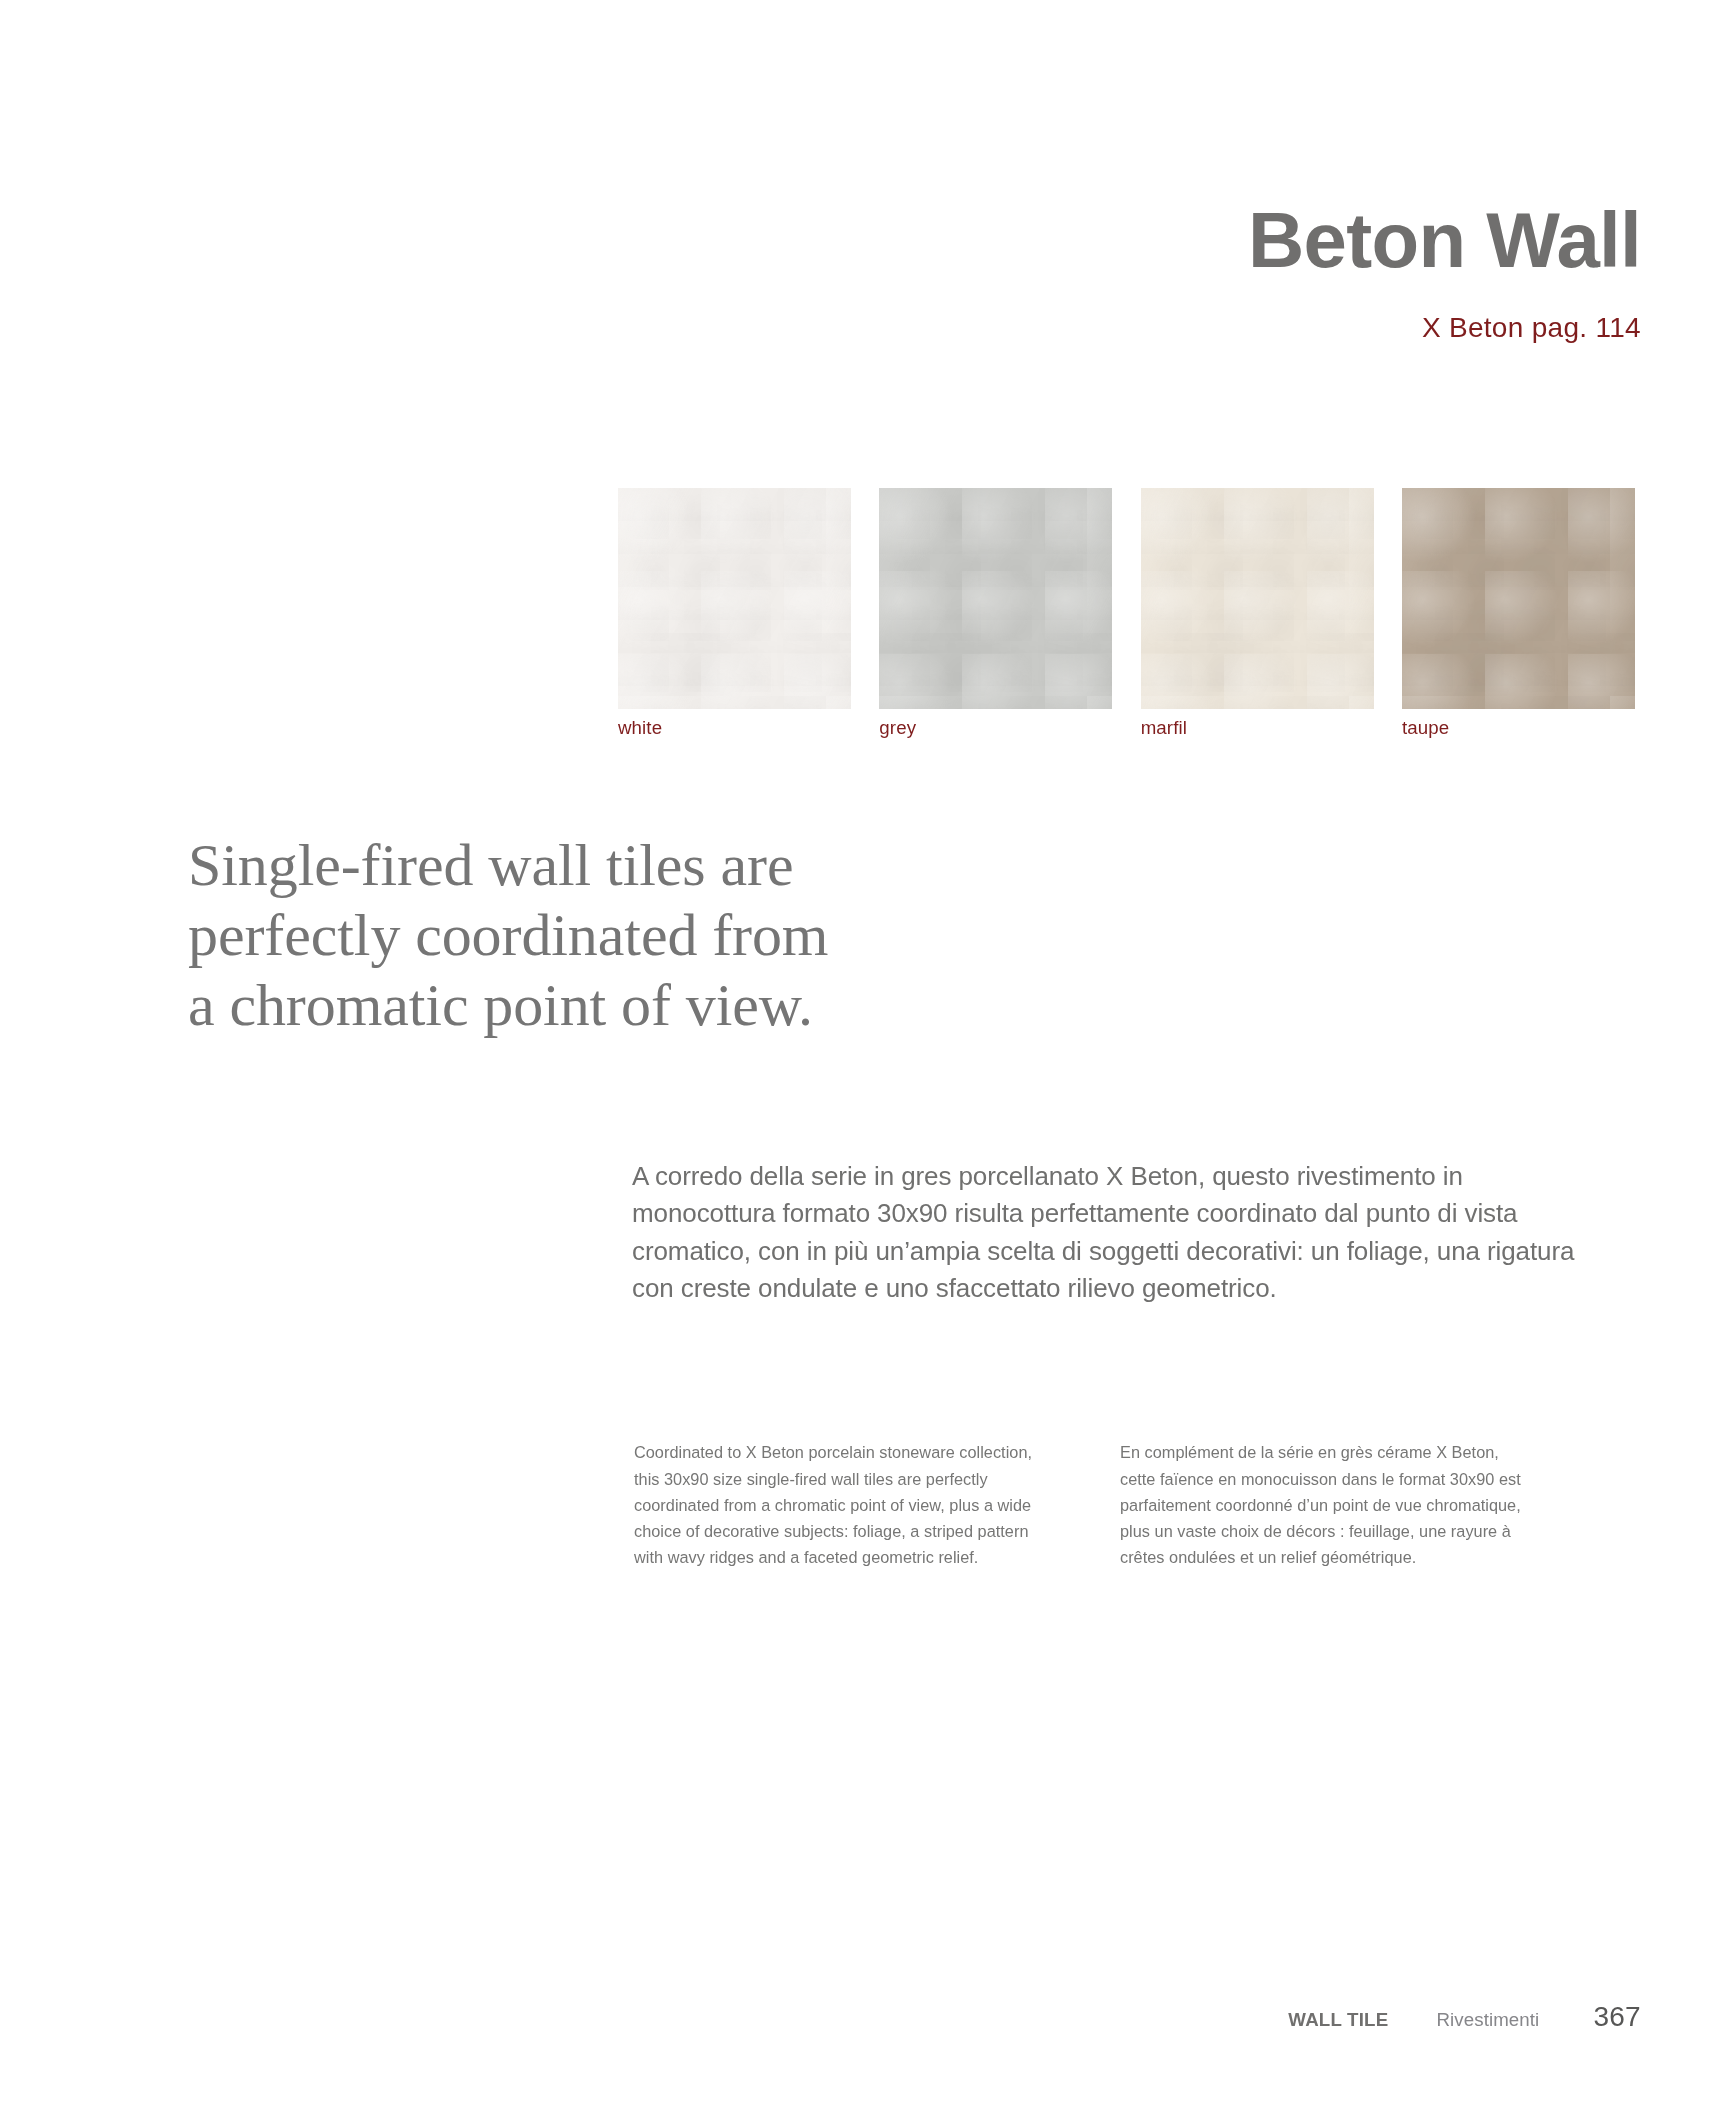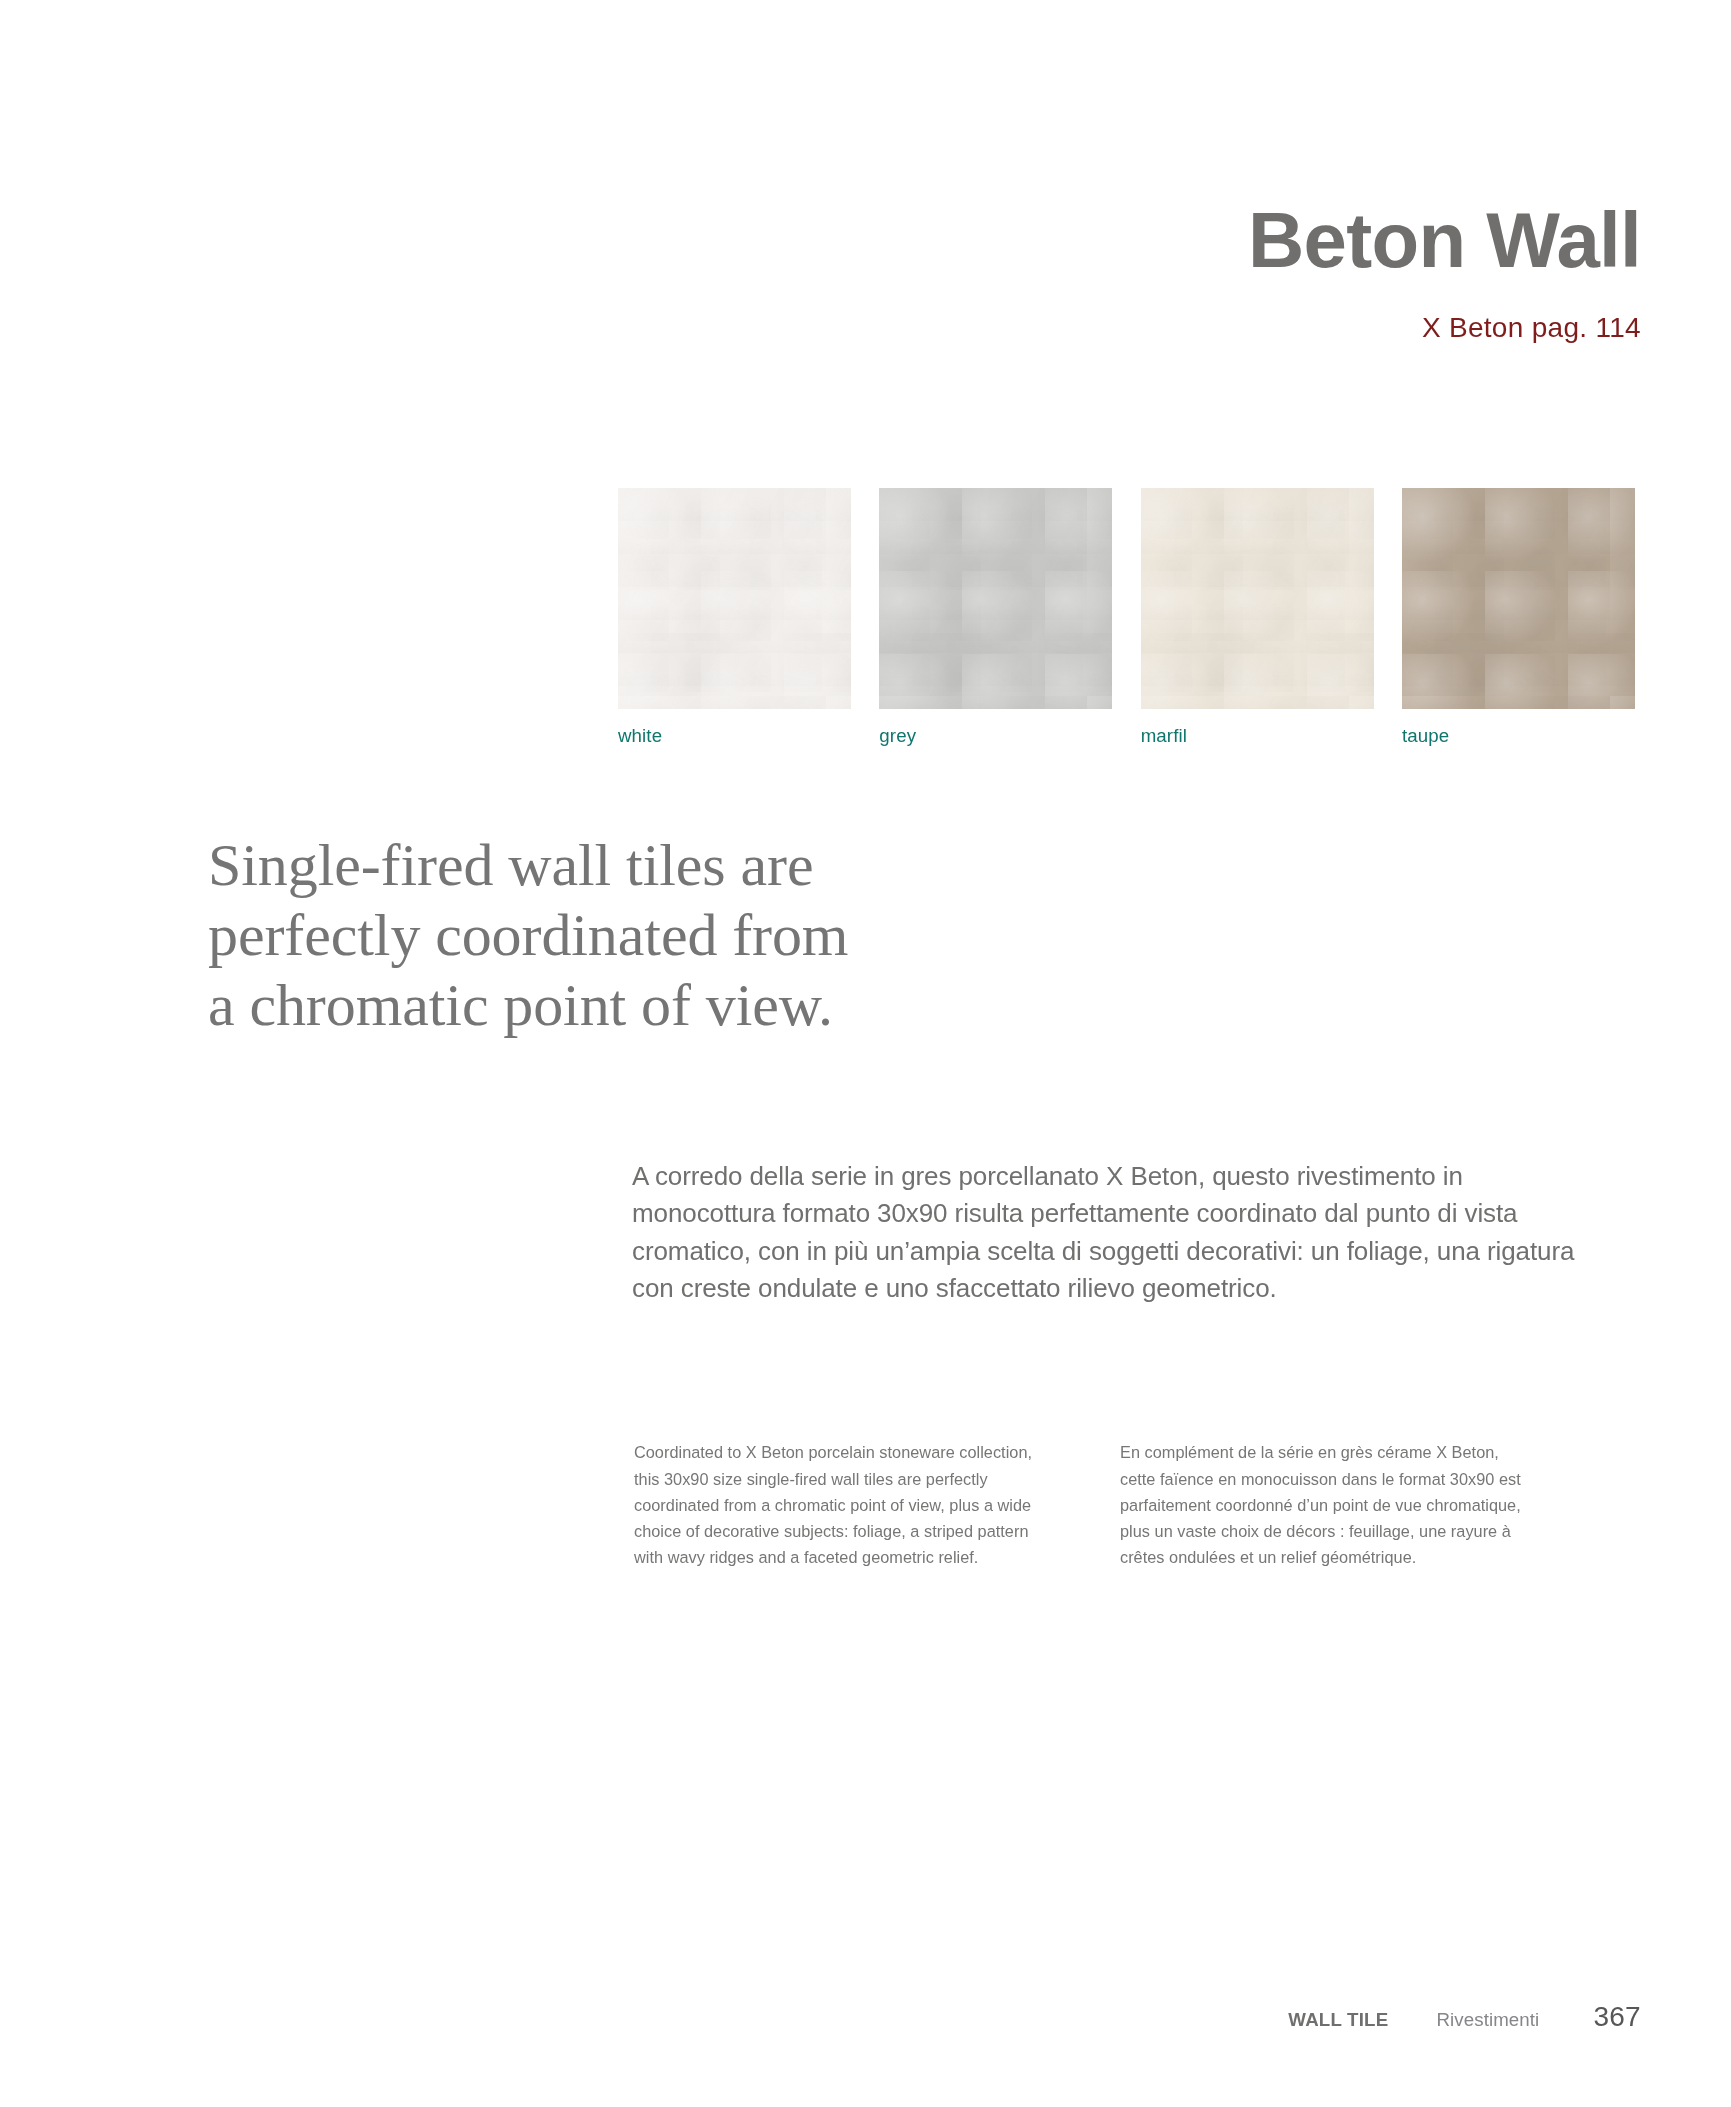--- a/index.html
+++ b/index.html
@@ -87,39 +87,39 @@
     inset: 0;
     opacity: 0.4;
     background-size: 208px 208px, 33px 33px;
     background-image:
       linear-gradient(118deg, rgba(255,255,255,0.32) 0%, rgba(255,255,255,0) 28%, rgba(0,0,0,0.035) 55%, rgba(255,255,255,0) 80%),
       linear-gradient(12deg, rgba(0,0,0,0.028) 0%, rgba(255,255,255,0) 45%);
   }
   .swatch-label {
     font-family: "Liberation Sans", sans-serif;
     font-size: 18.7px;
-    color: #0f766e;
-    padding-top: 16px;
+    color: #7f1d1d;
+    padding-top: 8px;
     letter-spacing: 0.1px;
   }
 
   
   .headline {
     position: absolute;
     left: 188px;
     top: 831px;
     width: 1108px;
     font-family: "Liberation Serif", "DejaVu Serif", serif;
     font-weight: 400;
     font-size: 60px;
     line-height: 1.165;
     color: #757575;
     letter-spacing: -0.1px;
   }
-  .headline span { display: block; margin-left: 20px; }
+  .headline span { display: block; }
 
   
   .lead {
     position: absolute;
     left: 632px;
     top: 1132px;
     width: 963px;
     font-family: "Liberation Sans", sans-serif;
     font-weight: 400;
     font-size: 26px;

